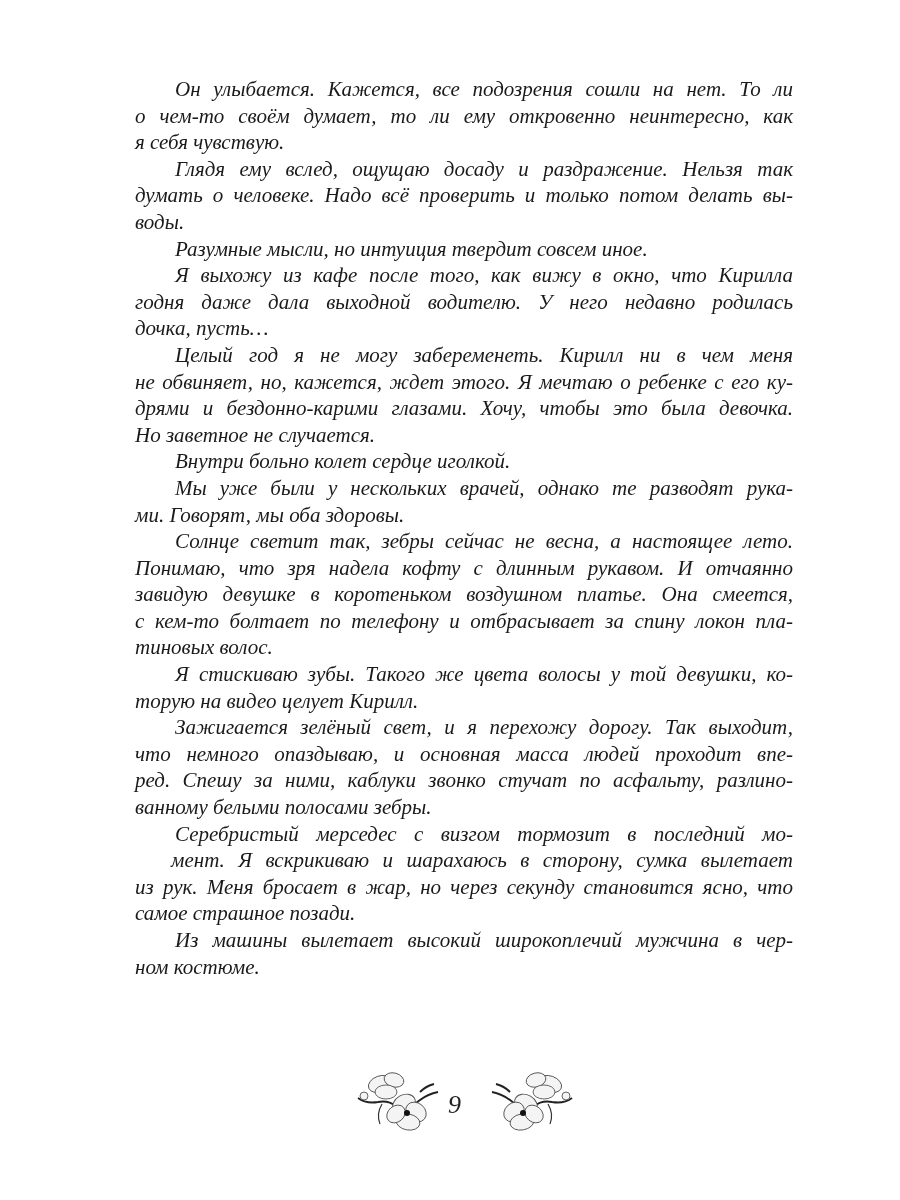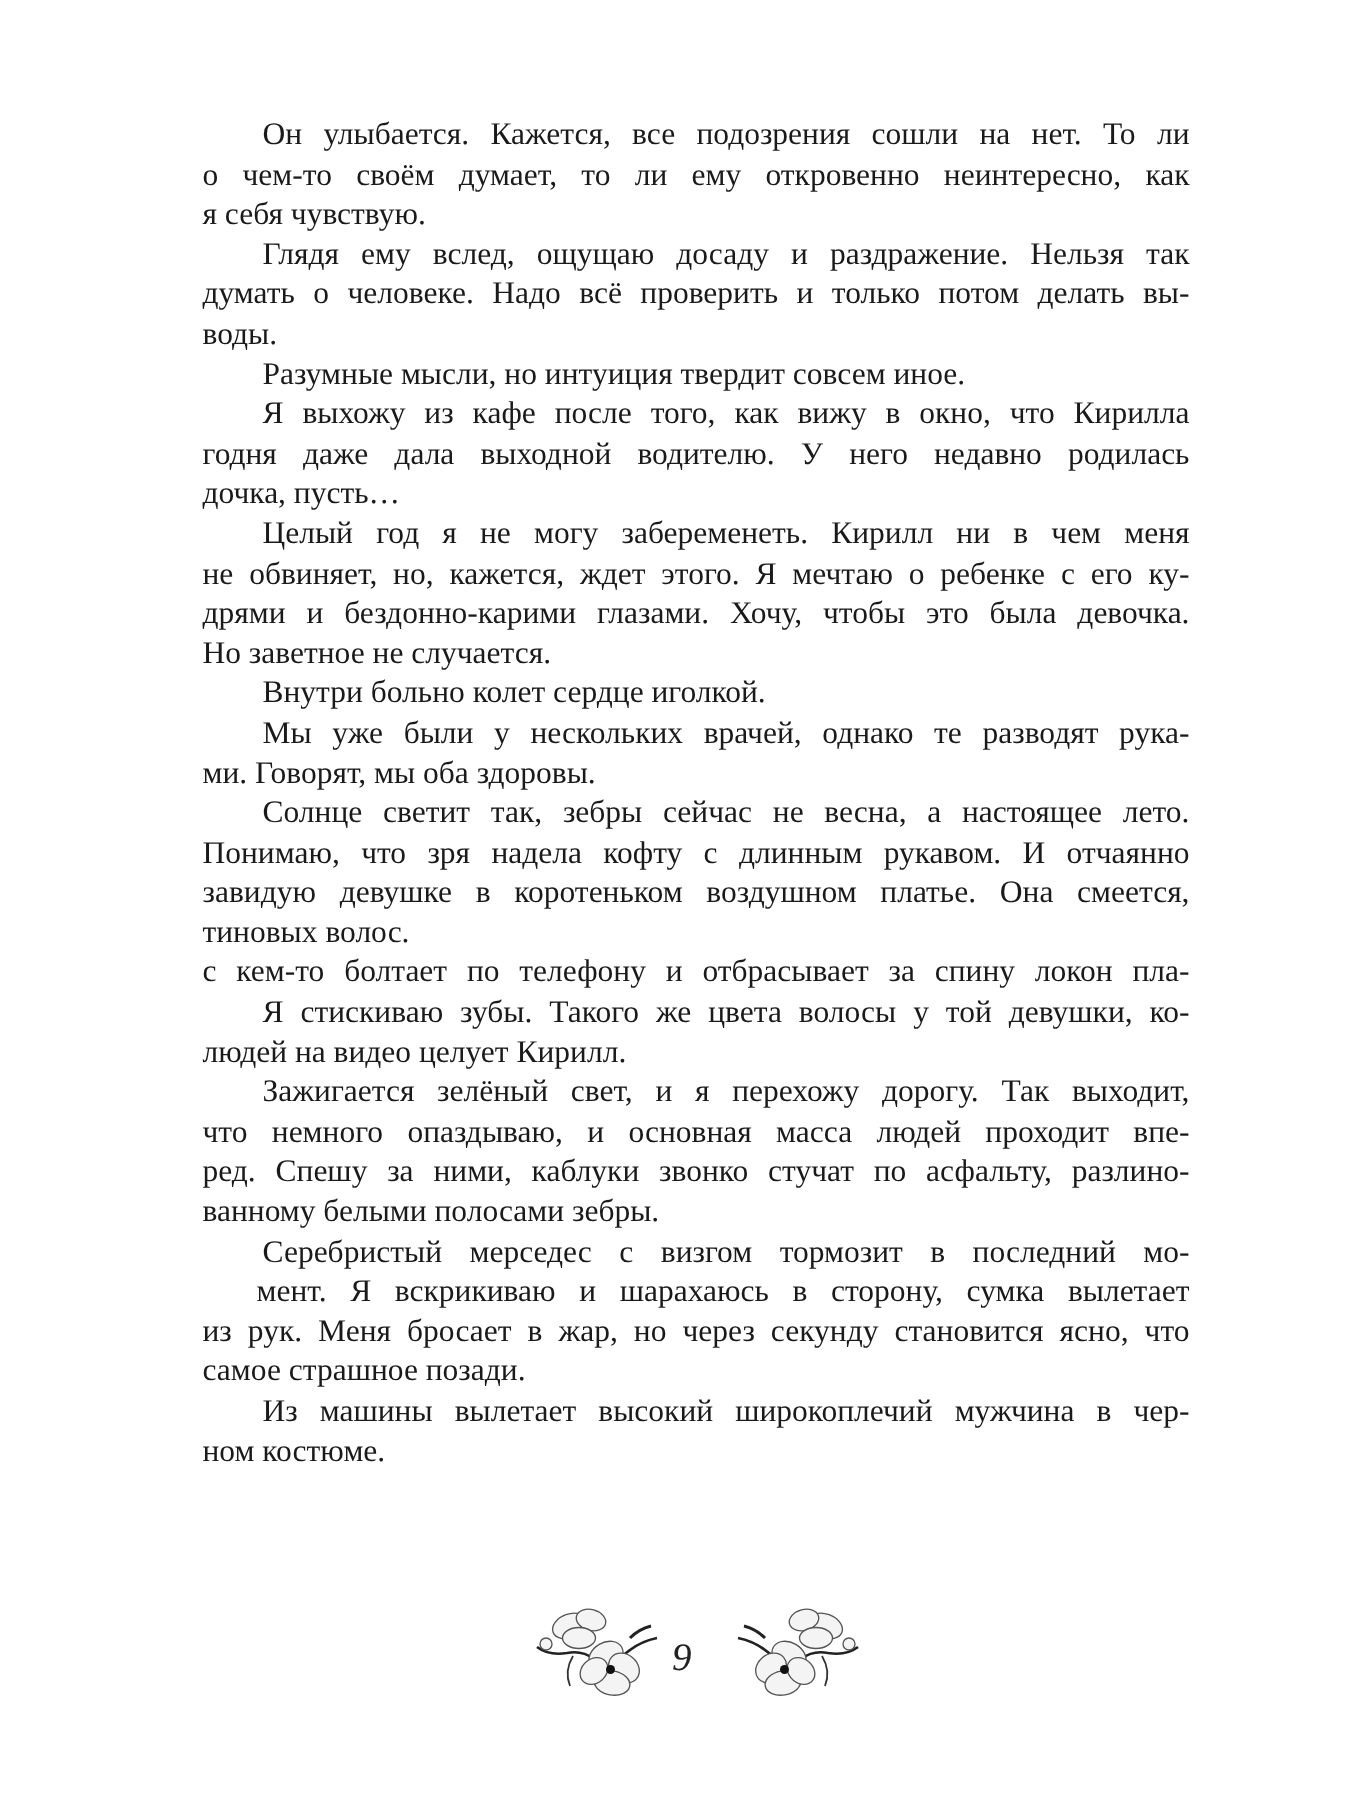--- a/index.html
+++ b/index.html
@@ -19,20 +19,21 @@
       position: absolute;
       left: 135px;
       top: 76px;
       width: 658px;
     }
     .line {
       display: block;
       text-align: justify;
       text-align-last: justify;
       white-space: nowrap;
+      font-style: italic;
     }
     .line.last {
       text-align-last: left;
     }
     .line.first {
       padding-left: 40px;
     }
     .para-lines {
       margin: 0;
       font-size: 21px;
@@ -93,26 +94,26 @@
       <span class="line first last">Внутри больно колет сердце иголкой.</span>
     </div>
     <div class="para-lines">
       <span class="line first" style="white-space: normal;">Мы уже были у нескольких врачей, однако те разводят рука-</span>
       <span class="line last">ми. Говорят, мы оба здоровы.</span>
     </div>
     <div class="para-lines">
       <span class="line first" style="white-space: normal;">Солнце светит так, зебры сейчас не весна, а настоящее лето.</span>
       <span class="line" style="white-space: normal;">Понимаю, что зря надела кофту с длинным рукавом. И отчаянно</span>
       <span class="line" style="white-space: normal;">завидую девушке в коротеньком воздушном платье. Она смеется,</span>
+      <span class="line" style="white-space: normal;">с кем-то болтает по телефону и отбрасывает за спину локон пла-</span>
       <span class="line last">тиновых волос.</span>
-      <span class="line" style="white-space: normal;">с кем-то болтает по телефону и отбрасывает за спину локон пла-</span>
     </div>
     <div class="para-lines">
       <span class="line first" style="white-space: normal;">Я стискиваю зубы. Такого же цвета волосы у той девушки, ко-</span>
-      <span class="line last">людей на видео целует Кирилл.</span>
+      <span class="line last">торую на видео целует Кирилл.</span>
     </div>
     <div class="para-lines">
       <span class="line first" style="white-space: normal;">Зажигается зелёный свет, и я перехожу дорогу. Так выходит,</span>
       <span class="line" style="white-space: normal;">что немного опаздываю, и основная масса людей проходит впе-</span>
       <span class="line" style="white-space: normal;">ред. Спешу за ними, каблуки звонко стучат по асфальту, разлино-</span>
       <span class="line last">ванному белыми полосами зебры.</span>
     </div>
     <div class="para-lines">
       <span class="line first" style="white-space: normal;">Серебристый мерседес с визгом тормозит в последний мо-</span>
       <span class="line" style="white-space: normal; margin-left: 36px;">мент. Я вскрикиваю и шарахаюсь в сторону, сумка вылетает</span>

